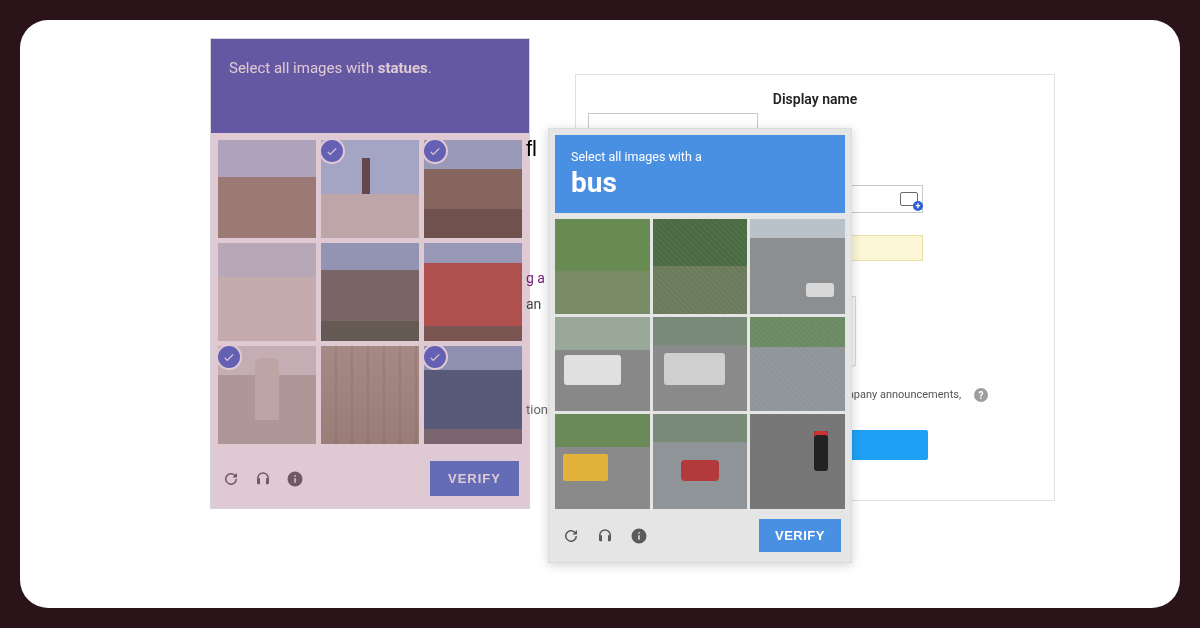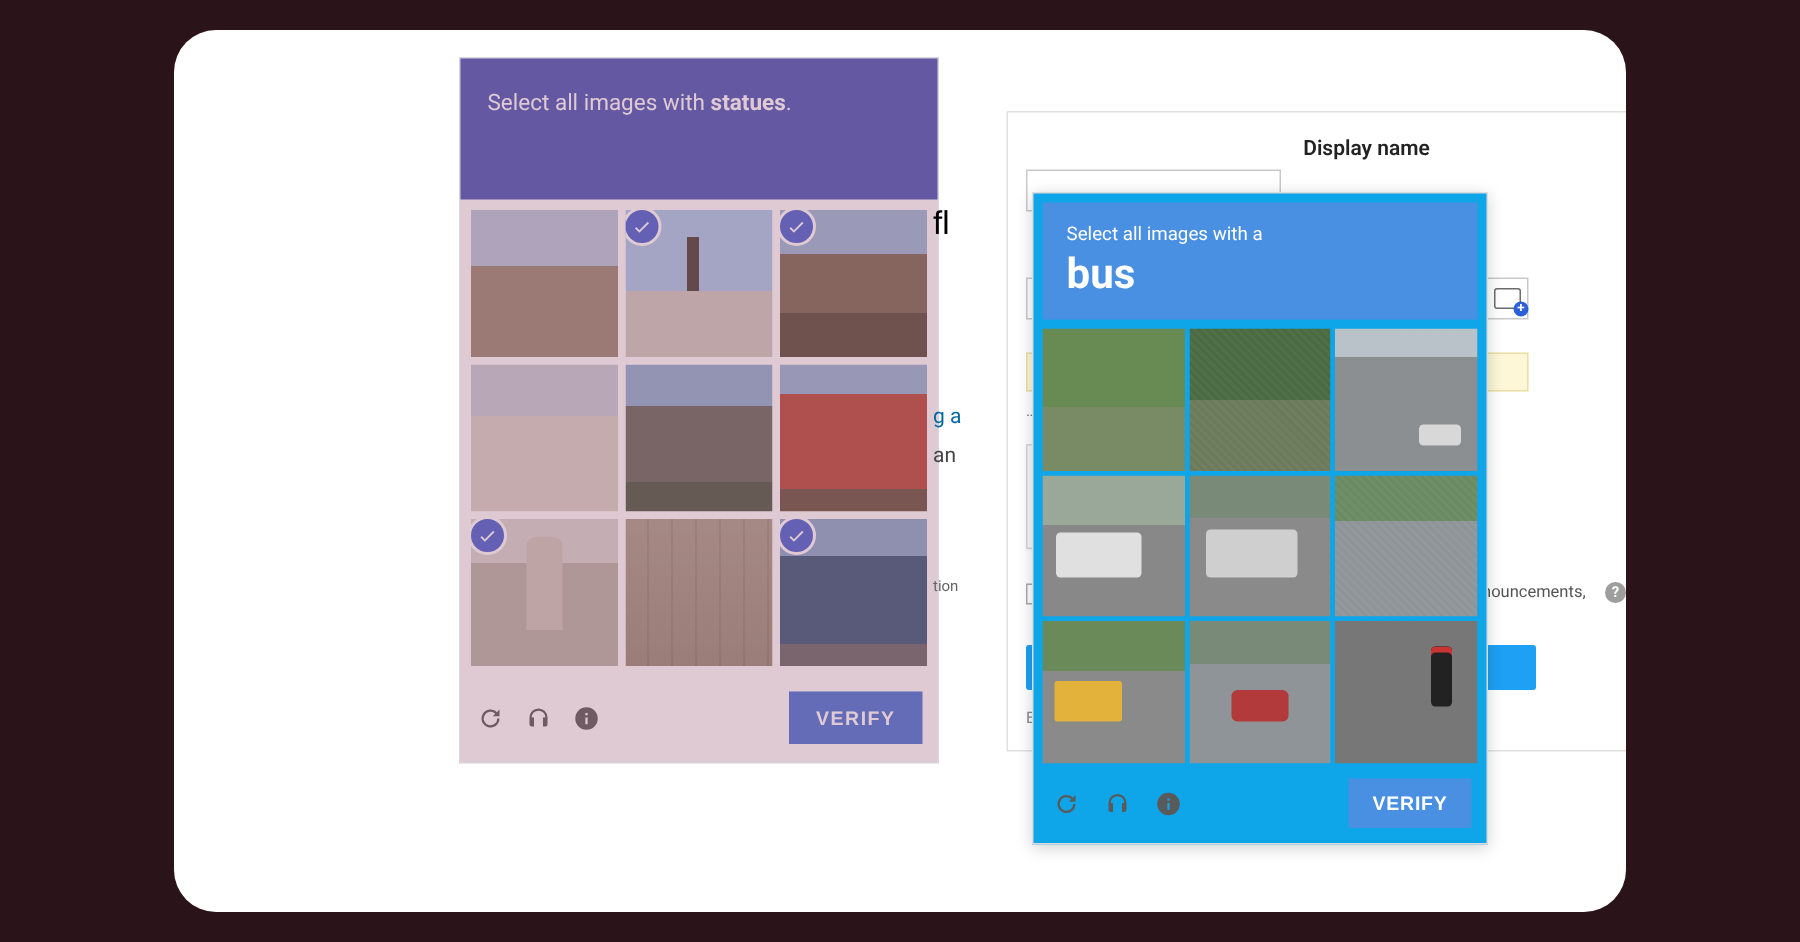--- a/index.html
+++ b/index.html
@@ -5,21 +5,21 @@
   * { box-sizing: border-box; margin: 0; padding: 0; }
   html, body { width: 1200px; height: 628px; }
   body {
     background: #2a1419;
     font-family: -apple-system, BlinkMacSystemFont, "Segoe UI", Roboto, Arial, sans-serif;
     display: flex;
     align-items: center;
     justify-content: center;
   }
   .canvas {
-    width: 968px;
+    width: 1160px;
     height: 588px;
     background: #ffffff;
     border-radius: 28px;
     position: relative;
     overflow: hidden;
   }
 
   
   .captcha1 {
     position: absolute;
@@ -212,26 +212,25 @@
     font-size: 10.5px; color:#8a8a8a;
     width: 340px; line-height:1.35;
   }
 
   
   .captcha2 {
     position: absolute;
     left: 528px;
     top: 108px;
     width: 304px;
-    background: #0ea5e9;
+    background: #e5e5e5;
     border: 1px solid #dcdcdc;
     box-shadow: 0 2px 10px rgba(0,0,0,0.18);
     z-index: 3;
     padding: 6px;
-    margin-left: 44px;
   }
   .c2-header {
     background: #4a90e2;
     color: #fff;
     padding: 14px 16px 14px 16px;
   }
   .c2-header .ln1 { font-size: 12.5px; }
   .c2-header .ln2 { font-size: 28px; font-weight: 700; margin-top: 2px; }
   .c2-grid {
     display: grid;
@@ -284,23 +283,23 @@
   .tlight::after{content:"";position:absolute;right:18%;top:18%;width:14px;height:40px;background:#222;border-radius:3px;box-shadow: inset 0 4px 0 #c33, inset 0 18px 0 #222;}
   .noise { position:relative; }
   .noise::before{content:"";position:absolute;inset:0;background:repeating-linear-gradient(45deg,rgba(255,255,255,0.04) 0 2px,transparent 2px 4px);}
 
   
   .fl-frag {
     position:absolute; left:506px; top:116px;
     font-size:22px; color:#000000; z-index:2;
     font-family: Arial, sans-serif;
   }
-  .frag-ga { position:absolute; left:506px; top:250px; font-size:14px; color:#0369a1; z-index:2;}
+  .frag-ga { position:absolute; left:506px; top:250px; font-size:14px; color:#701a75; z-index:2;}
   .frag-an { position:absolute; left:506px; top:276px; font-size:14px; color:#444; z-index:2;}
-  .frag-tio{ position:absolute; left:506px; top:366px; font-size:10px; color:#666; z-index:2;}
+  .frag-tio{ position:absolute; left:506px; top:382px; font-size:13px; color:#666; z-index:2;}
 </style>
 </head>
 <body>
 
 <div class="canvas">
 
   <div class="captcha1">
     <div class="overlay"></div>
     <div class="c1-header">
       <span>Select all images with </span><span class="bold">statues</span><span>.</span>

